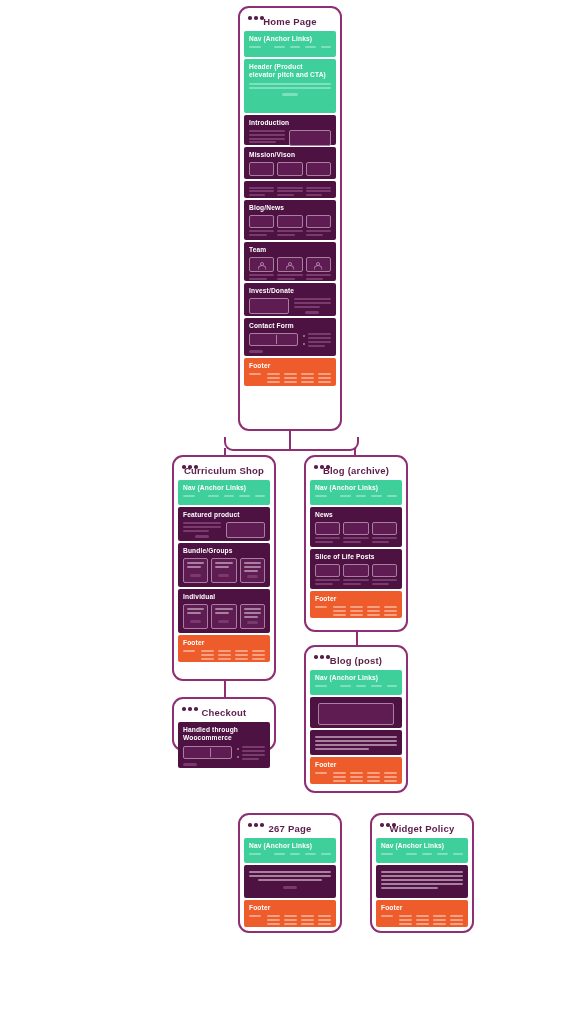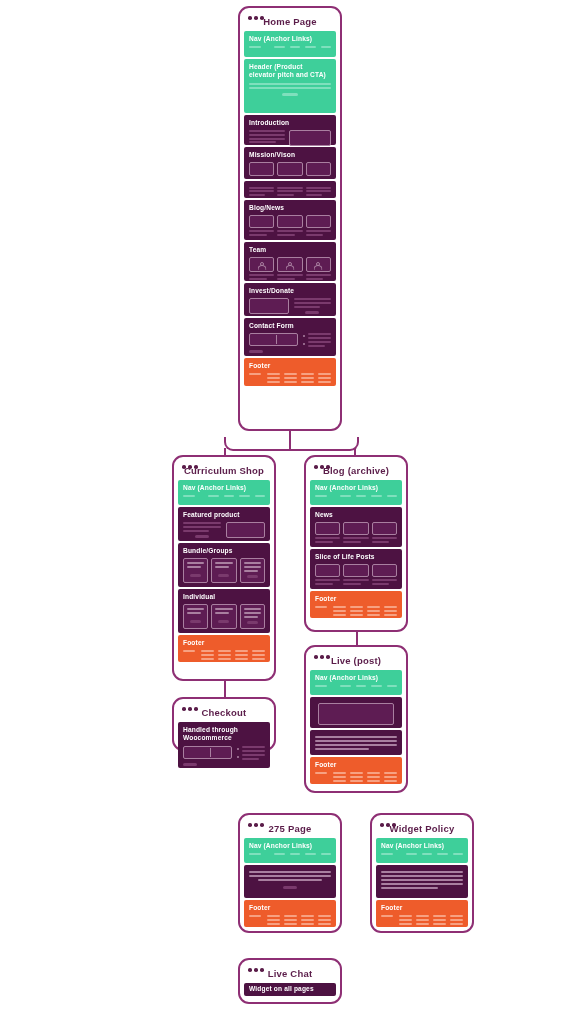--- a/index.html
+++ b/index.html
@@ -537,21 +537,21 @@
 
     </div>
   </div>
 
   <div class="card" style="left:304px;top:645px;width:104px;height:148px;">
     <div class="dots">
         <i></i>
         <i></i>
         <i></i>
       </div>
-    <div class="card-title">Live (post)</div>
+    <div class="card-title">Blog (post)</div>
     <div class="sections">
 
       <div class="sec teal" style="height:25px;">
         <div class="sec-label">Nav (Anchor Links)</div>
         <div class="navbars">
           <span class="bar w"></span>
             <span class="bar"></span>
             <span class="bar"></span>
             <span class="bar"></span>
             <span class="bar"></span>
@@ -639,21 +639,21 @@
     </div>
   </div>
 
 
   <div class="card" style="left:238px;top:813px;width:104px;height:120px;">
     <div class="dots">
         <i></i>
         <i></i>
         <i></i>
       </div>
-    <div class="card-title">275 Page</div>
+    <div class="card-title">267 Page</div>
     <div class="sections">
 
       <div class="sec teal" style="height:25px;">
         <div class="sec-label">Nav (Anchor Links)</div>
         <div class="navbars">
           <span class="bar w"></span>
             <span class="bar"></span>
             <span class="bar"></span>
             <span class="bar"></span>
             <span class="bar"></span>
@@ -754,27 +754,14 @@
               <span class="obar"></span>
               <span class="obar"></span>
               <span class="obar"></span>
             </div>
         </div>
       </div>
 
     </div>
   </div>
 
-  <div class="card" style="left:238px;top:958px;width:104px;height:46px;">
-    <div class="dots">
-        <i></i>
-        <i></i>
-        <i></i>
-      </div>
-    <div class="card-title">Live Chat</div>
-    <div class="sections">
-      <div class="sec purple" style="height:13px;padding:2px 5px;">
-        <div class="sec-label" style="margin-bottom:0;">Widget on all pages</div>
-      </div>
-    </div>
-  </div>
 
 </div>
 
 </body></html>

